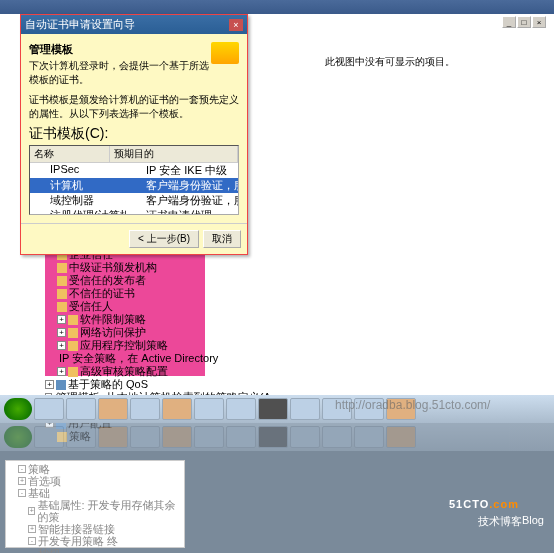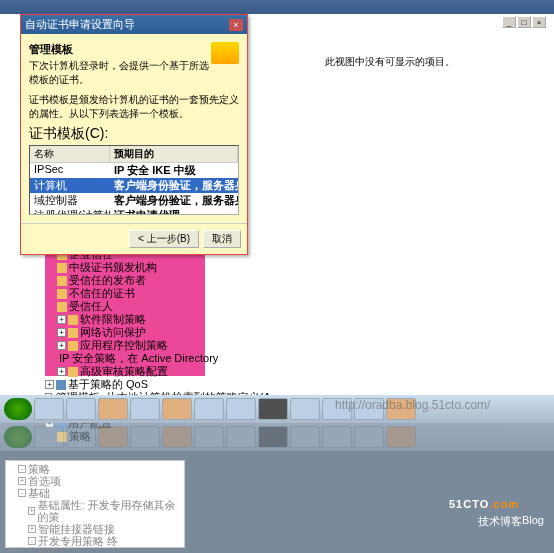--- a/index.html
+++ b/index.html
@@ -17,23 +17,23 @@
 .dialog-head { display: flex; justify-content: space-between; align-items: flex-start; }
 .dialog-head-text { flex: 1; }
 .dialog-head-text .h { font-weight: bold; font-size: 11px; }
 .dialog-head-text .sub { font-size: 10px; margin-top: 2px; }
 .cert-icon { width: 28px; height: 22px; background: linear-gradient(#ffd700, #ffa500); border-radius: 2px; position: relative; }
 .desc { font-size: 10px; margin-top: 6px; }
 .lbl { font-size: 14px; margin-top: 4px; }
 .listbox { border: 1px inset #aaa; background: #fff; height: 70px; margin-top: 2px; overflow: hidden; }
 .listhead { display: flex; background: #ece9d8; border-bottom: 1px solid #ccc; }
 .listhead div { padding: 1px 4px; font-size: 10px; border-right: 1px solid #ccc; }
-.col1 { width: 80px; } .col2 { flex: 1; font-weight: bold; }
+.col1 { width: 80px; } .col2 { flex: 1; }
 .listrow { display: flex; font-size: 10px; }
-.listrow div { padding: 0 4px; white-space: nowrap; overflow: hidden; }
+.listrow div { padding: 0 4px; white-space: nowrap; overflow: hidden; margin-left: 16px; }
 .listrow.sel { background: #316ac5; color: #fff; }
 .dialog-buttons { display: flex; justify-content: flex-end; gap: 4px; padding: 6px; border-top: 1px solid #ccc; }
 .dialog-buttons button { font-size: 10px; padding: 1px 8px; background: #ece9d8; border: 1px outset #fff; cursor: pointer; }
 
 
 .tree-panel { position: absolute; top: 196px; left: 45px; width: 160px; height: 180px; background: #ec4899; font-size: 10px; line-height: 13px; }
 .tree-panel .node { white-space: nowrap; display: flex; align-items: center; }
 .tree-panel .pm { display: inline-flex; width: 9px; height: 9px; border: 1px solid #888; align-items: center; justify-content: center; font-size: 8px; margin-right: 2px; background: #fff; }
 .tree-panel .ic { display: inline-block; width: 10px; height: 10px; background: #f0c060; margin-right: 2px; }
 .tree-panel .ic.b { background: #6090c0; }

